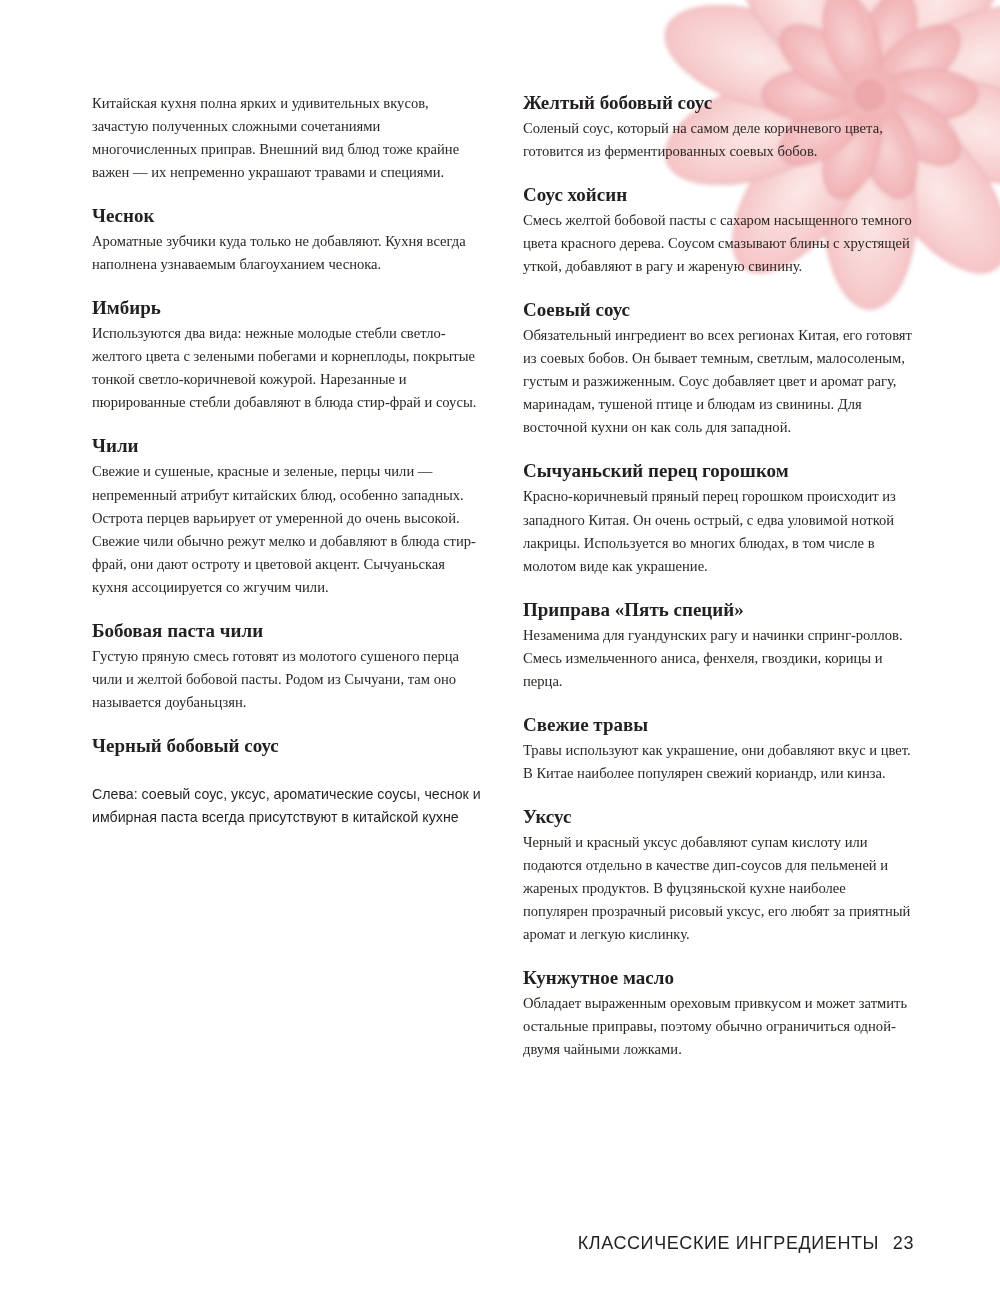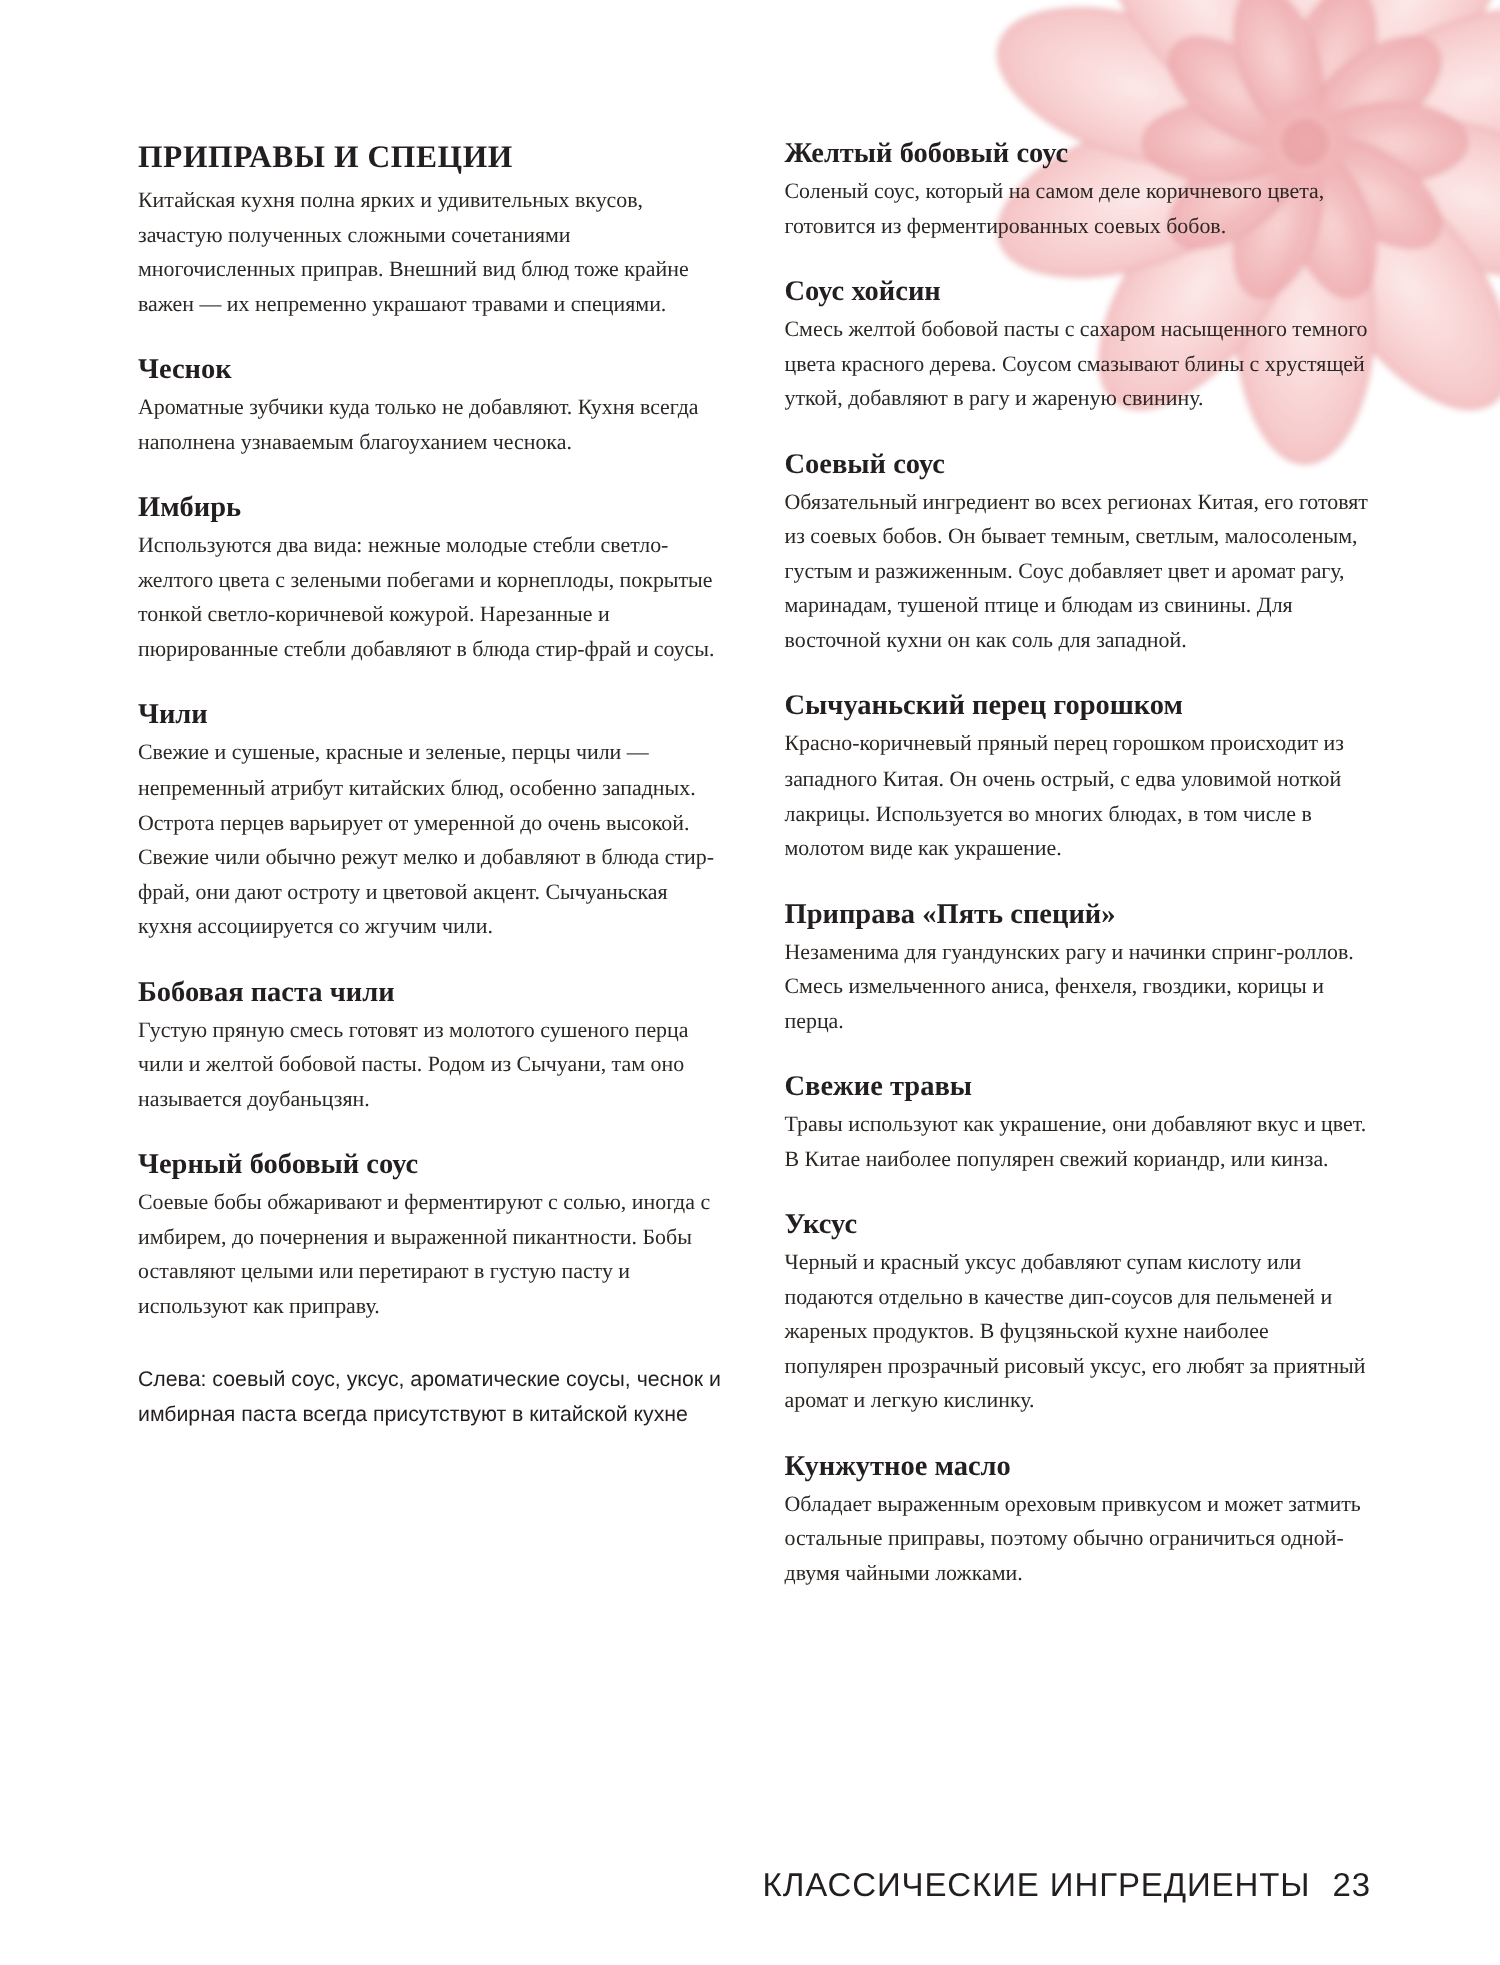--- a/index.html
+++ b/index.html
@@ -79,23 +79,23 @@
   .caption {
     margin-top: 26px;
     font-family: "Liberation Sans", sans-serif;
     font-size: 14.2px;
     line-height: 1.6;
     color: #231f20;
   }
   .footer {
     position: absolute;
     right: 86px;
-    bottom: 40px;
+    bottom: 56px;
     font-family: "Liberation Sans", sans-serif;
-    font-size: 22px;
+    font-size: 18px;
     letter-spacing: 0.6px;
     color: #231f20;
     white-space: nowrap;
   }
   .footer .pagenum {
     margin-left: 8px;
   }
 </style>
 </head>
 <body>
@@ -158,21 +158,20 @@
       </g>
     </g>
   </svg>
 </div>
 
 <div class="page">
   <div class="columns">
 
     <div class="col col-left">
 
-      <h1 class="section-title">ПРИПРАВЫ И СПЕЦИИ</h1>
       <p class="body-text intro">Китайская кухня полна ярких и удивительных вкусов, зачастую полученных сложными сочетаниями многочисленных приправ. Внешний вид блюд тоже крайне важен — их непременно украшают травами и специями.</p>
 
       <div class="entry">
         <h2 class="entry-title">Чеснок</h2>
         <p class="body-text">Ароматные зубчики куда только не добавляют. Кухня всегда наполнена узнаваемым благоуханием чеснока.</p>
       </div>
 
       <div class="entry">
         <h2 class="entry-title">Имбирь</h2>
         <p class="body-text">Используются два вида: нежные молодые стебли светло-желтого цвета с зелеными побегами и корнеплоды, покрытые тонкой светло-коричневой кожурой. Нарезанные и пюрированные стебли добавляют в блюда стир-фрай и соусы.</p>
@@ -183,21 +182,20 @@
         <p class="body-text">Свежие и сушеные, красные и зеленые, перцы чили — непременный атрибут китайских блюд, особенно западных. Острота перцев варьирует от умеренной до очень высокой. Свежие чили обычно режут мелко и добавляют в блюда стир-фрай, они дают остроту и цветовой акцент. Сычуаньская кухня ассоциируется со жгучим чили.</p>
       </div>
 
       <div class="entry">
         <h2 class="entry-title">Бобовая паста чили</h2>
         <p class="body-text">Густую пряную смесь готовят из молотого сушеного перца чили и желтой бобовой пасты. Родом из Сычуани, там оно называется доубаньцзян.</p>
       </div>
 
       <div class="entry">
         <h2 class="entry-title">Черный бобовый соус</h2>
-        <p class="body-text">Соевые бобы обжаривают и ферментируют с солью, иногда с имбирем, до почернения и выраженной пикантности. Бобы оставляют целыми или перетирают в густую пасту и используют как приправу.</p>
       </div>
 
       <p class="caption">Слева: соевый соус, уксус, ароматические соусы, чеснок и имбирная паста всегда присутствуют в китайской кухне</p>
     </div>
 
     <div class="col col-right">
 
       <div class="entry" style="margin-top:0">
         <h2 class="entry-title">Желтый бобовый соус</h2>
         <p class="body-text">Соленый соус, который на самом деле коричневого цвета, готовится из ферментированных соевых бобов.</p>

